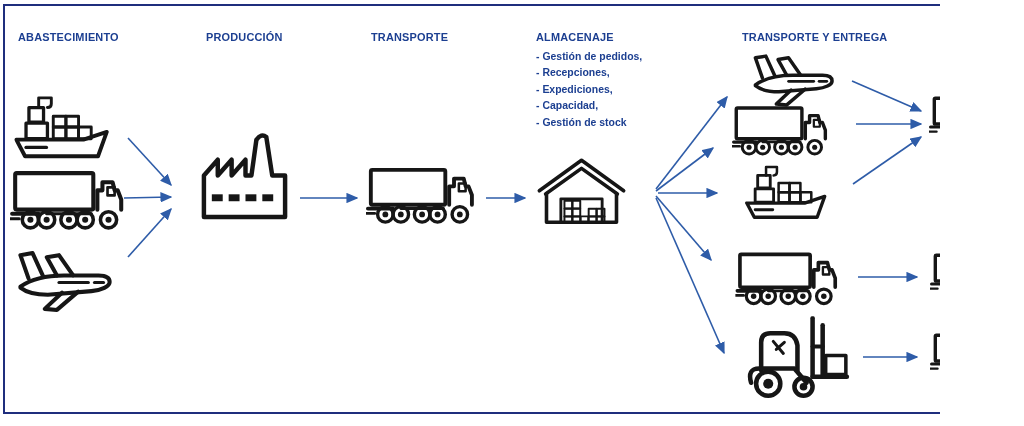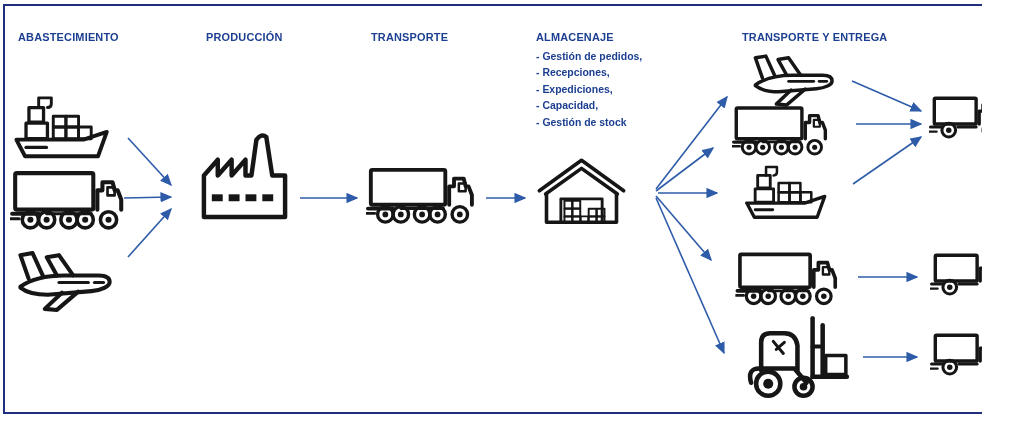--- a/index.html
+++ b/index.html
@@ -1,21 +1,20 @@
 <!DOCTYPE html>
 <html style="--c-title: #1c3f91; --c-arrow: #2e5ca8; --c-icon: #161616; --c-border: #1f2e7d; --c-background: #ffffff;"><head>
 <meta charset="utf-8">
 <style>
   html,body { margin:0; padding:0; background:#ffffff; }
   .canvas {
     position:relative; width:940px; height:426px;
     background:var(--c-background,#ffffff);
     font-family:"Liberation Sans", sans-serif;
     overflow:hidden;
-    padding-left:42px;
   }
   .frame {
     position:absolute; left:3px; top:4px; width:1010px; height:410px;
     box-sizing:border-box; border:2px solid var(--c-border,#1f2e7d);
   }
   .stage-title {
     position:absolute; top:31px;
     font-weight:bold; font-size:11.5px; letter-spacing:.2px;
     color:var(--c-title,#1c3f91); white-space:nowrap;
     transform:scaleX(.95); transform-origin:left top;

